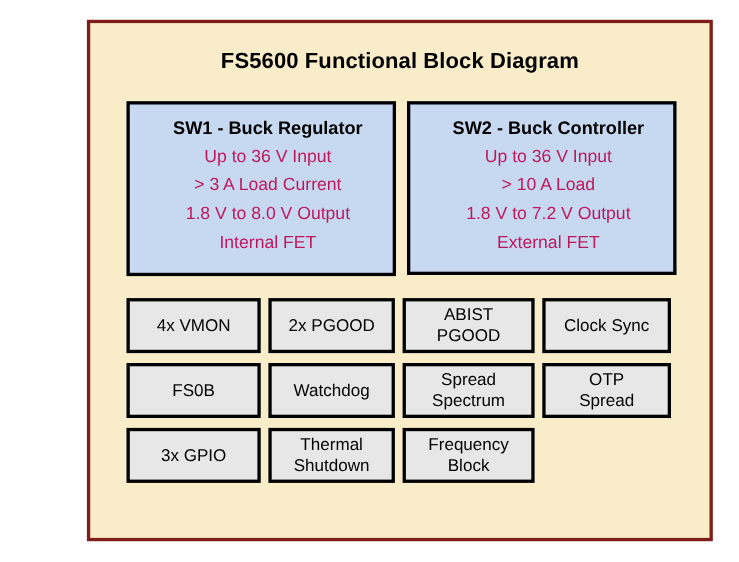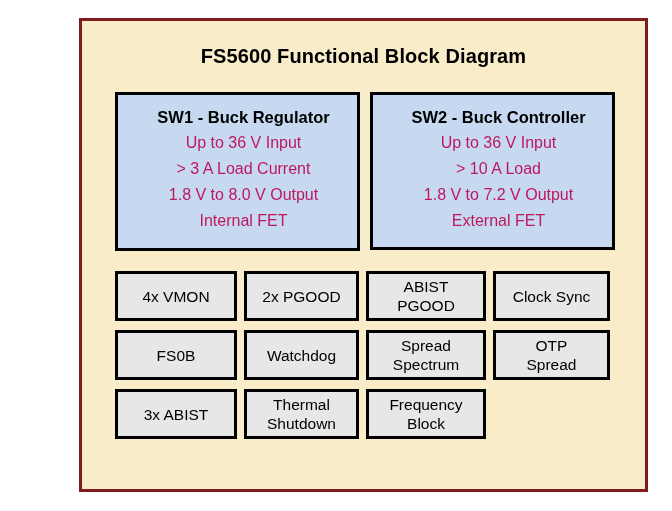--- a/index.html
+++ b/index.html
@@ -142,21 +142,21 @@
     <div class="feature-box">
       <span>Spread</span>
       <span>Spectrum</span>
     </div>
 
     <div class="feature-box">
       <span>OTP</span>
       <span>Spread</span>
     </div>
     <div class="feature-box">
-      <span>3x ABIST</span>
+      <span>3x GPIO</span>
     </div>
     <div class="feature-box">
       <span>Thermal</span>
       <span>Shutdown</span>
     </div>
     <div class="feature-box">
       <span>Frequency</span>
       <span>Block</span>
     </div>
 

